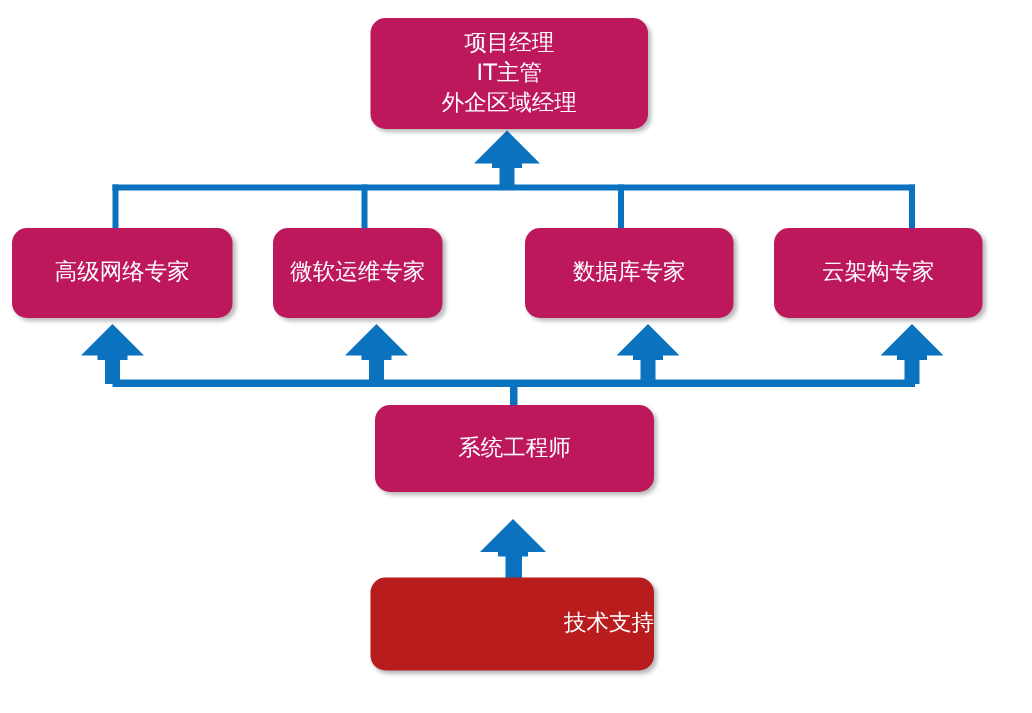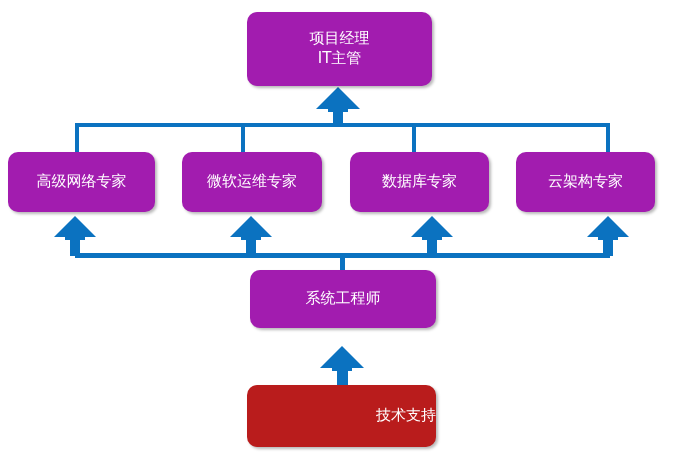--- a/index.html
+++ b/index.html
@@ -26,21 +26,21 @@
     box-sizing: border-box;
     border-radius: 10px;
     display: flex;
     flex-direction: column;
     align-items: center;
     justify-content: center;
     color: #ffffff;
     text-align: center;
     box-shadow: 2px 2px 3px rgba(0,0,0,0.28);
   }
-  .node-blue { background: #a21caf; }
+  .node-blue { background: #be185d; }
   .node-red  { background: #b91c1c; align-items: flex-end; }
 
   .node .line {
     display: block;
     line-height: 1.32;
     white-space: nowrap;
   }
 
   
   #node-top {
@@ -50,21 +50,21 @@
     height: 74px;
     font-size: 15px;
   }
   
   .node-spec {
     top: 152px;
     height: 60px;
     font-size: 15px;
   }
   #node-spec-0 { left: 8px;   width: 147px; }
-  #node-spec-1 { left: 182px; width: 140px; }
+  #node-spec-1 { left: 182px; width: 113px; }
   #node-spec-2 { left: 350px; width: 139px; text-align: center; }
   #node-spec-3 { left: 516px; width: 139px; }
 
   #node-sys {
     left: 250px;
     top: 270px;
     width: 186px;
     height: 58px;
     font-size: 15px;
   }
@@ -124,20 +124,21 @@
 
     <g>
       <rect x="337" y="360" width="11" height="28" fill="#0B72C0"></rect>
       <polygon points="342,346 364,368 352,368 352,371 332,371 332,368 320,368" fill="#0B72C0"></polygon>
     </g>
   </svg>
 
   <div class="node node-blue" id="node-top">
     <span class="line">项目经理</span>
     <span class="line">IT主管</span>
+    <span class="line">外企区域经理</span>
   </div>
 
   <div class="node node-blue node-spec" id="node-spec-0">
     <span class="line">高级网络专家</span>
   </div>
   <div class="node node-blue node-spec" id="node-spec-1">
     <span class="line">微软运维专家</span>
   </div>
   <div class="node node-blue node-spec" id="node-spec-2">
     <span class="line">数据库专家</span>

